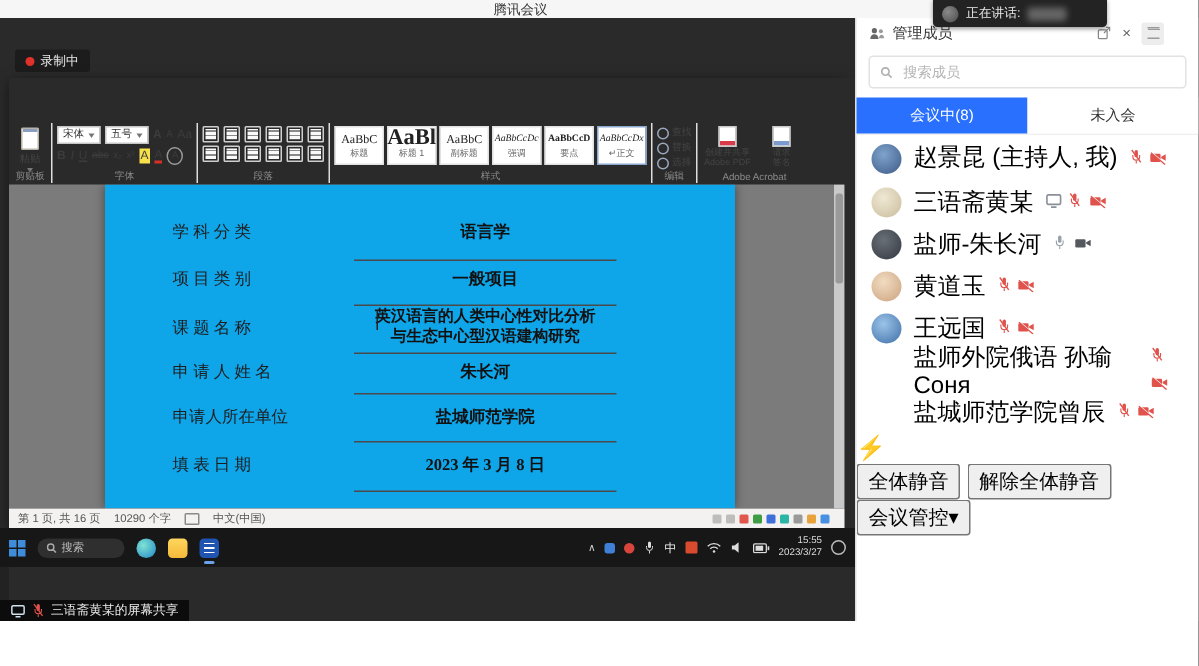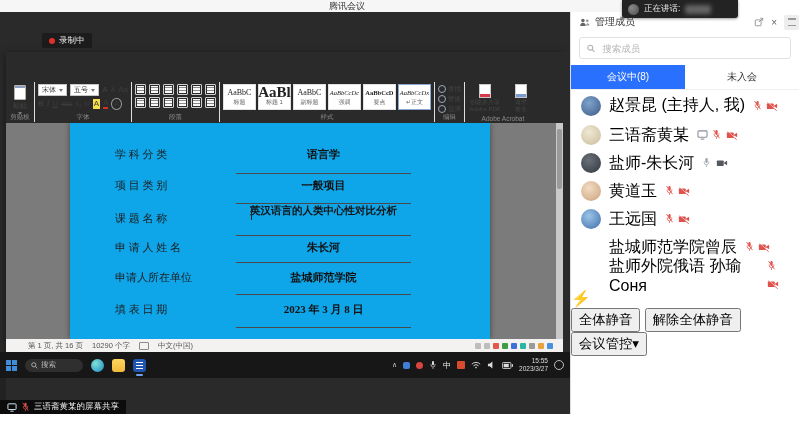--- a/index.html
+++ b/index.html
@@ -12,21 +12,21 @@
   .tb-controls span{width:18px;text-align:center;font-size:8px;color:#555;line-height:12px;cursor:default;}
   
   .toast{position:absolute;left:622px;top:0;width:116px;height:18px;background:#232323;border-radius:0 0 3px 3px;display:flex;align-items:center;gap:5px;padding:0 6px;box-sizing:border-box;z-index:50;box-shadow:0 1px 3px rgba(0,0,0,.4);}
   .toast .avatar{width:11px;height:11px;border-radius:50%;background:radial-gradient(circle at 35% 35%,#8a8a8a,#4a4a4a);}
   .toast .t-label{font-size:8.5px;color:#e8e8e8;white-space:nowrap;}
   .toast .blob{width:26px;height:9px;background:#9a9a9a;border-radius:2px;filter:blur(2px);opacity:.55;}
   
   .stage{position:absolute;left:0;top:12px;width:799px;height:402px;}
   .share{position:absolute;left:0;top:0;width:570px;height:402px;background:#2a2a2a;overflow:hidden;}
   .share .below{position:absolute;left:0;top:366px;right:0;bottom:0;background:#222;}
-  .rec-badge{position:absolute;left:10px;top:21px;height:15px;padding:0 7px;background:#1c1c1c;border-radius:2px;display:flex;align-items:center;gap:4px;margin-left:32px;}
+  .rec-badge{position:absolute;left:10px;top:21px;height:15px;padding:0 7px;background:#1c1c1c;border-radius:2px;display:flex;align-items:center;gap:4px;}
   .rec-dot{width:6px;height:6px;border-radius:50%;background:#e0322c;}
   .rec-badge span{font-size:8.5px;color:#e8e8e8;}
   
   .word{position:absolute;left:6px;top:40px;width:557px;height:300px;background:#f3f2f1;box-shadow:0 2px 8px rgba(0,0,0,.5);}
   .w-titlebar{height:16px;background:#2b579a;display:flex;align-items:center;color:#fff;font-size:8.5px;}
   .qat{display:flex;align-items:center;gap:4px;padding:0 6px;}
   .save-ic{width:8px;height:8px;background:#cfdcf0;border-radius:1px;box-shadow:inset 0 2px 0 #2b579a;}
   .qat .g{font-size:8px;color:#d7e2f3;}
   .w-title{margin-left:70px;white-space:nowrap;font-size:8px;color:#f0f4fa;}
   .w-chip{margin-left:8px;background:#4d79b8;padding:0 6px;height:12px;line-height:12px;border-radius:1px;font-size:7.5px;color:#fff;}
@@ -80,21 +80,21 @@
   .w-doc{position:relative;height:216px;background:#7b7b7b;overflow:hidden;}
   .page{position:absolute;left:64px;top:0;width:420px;height:216px;background:#0ea5e9;box-shadow:0 0 6px rgba(0,0,0,.45);}
   .flabel{position:absolute;left:45px;font-family:"Liberation Serif",serif;font-size:11px;color:#1d1d1d;white-space:nowrap;}
   .fvalue{position:absolute;left:166px;width:175px;text-align:center;font-family:"Liberation Serif",serif;font-weight:bold;font-size:11px;color:#111;white-space:nowrap;}
   .fvalue.sm2{font-size:10.5px;font-weight:600;}
   .fline{position:absolute;left:166px;width:175px;border-bottom:1px solid #4a4a4a;}
   .caret-i{position:absolute;left:181px;top:84px;width:1px;height:13px;background:#222;}
   .w-scroll{position:absolute;right:0;top:0;width:7px;height:216px;background:#c9c9c9;}
   .w-scroll .thumb{position:absolute;left:1px;top:6px;width:5px;height:60px;background:#9a9a9a;border-radius:2px;}
   
-  .w-status{height:14px;background:#f3f2f1;display:flex;align-items:center;gap:9px;padding:0 22px;font-size:7.5px;color:#555;position:relative;}
+  .w-status{height:14px;background:#f3f2f1;display:flex;align-items:center;gap:9px;padding:0 6px;font-size:7.5px;color:#555;position:relative;}
   .book-ic{width:8px;height:6px;border:1px solid #8a8a8a;border-radius:1px;}
   .chips{position:absolute;right:10px;display:flex;gap:3px;}
   .chips i{width:6px;height:6px;border-radius:1px;display:block;}
   
   .staskbar{position:absolute;left:0;top:340px;width:570px;height:26px;background:#171717;display:flex;align-items:center;gap:8px;padding:0 6px;box-sizing:border-box;}
   .winlogo{width:11px;height:11px;display:grid;grid-template-columns:5px 5px;grid-template-rows:5px 5px;gap:1px;}
   .winlogo i{background:#3f8cdb;display:block;}
   .s-search{height:13px;width:46px;background:#2f2f2f;border-radius:7px;display:flex;align-items:center;gap:3px;padding:0 6px;color:#bbb;font-size:7.5px;}
   .appic{width:13px;height:13px;border-radius:3px;position:relative;}
   .appic.edge{background:radial-gradient(circle at 35% 35%,#7ee3d2,#2186c9);border-radius:50%;}
@@ -109,21 +109,21 @@
   .dot-r{width:7px;height:7px;border-radius:50%;background:#d8453c;}
   .dot-o{width:8px;height:8px;border-radius:1px;background:#d84b2f;}
   .zh{font-size:8px;color:#eee;}
   .clock{font-size:6.5px;line-height:1.2;text-align:right;color:#ddd;}
   .bell{width:8px;height:8px;border:1px solid #bbb;border-radius:50%;}
   
   .share-info{position:absolute;left:0;top:388px;height:14px;background:#0c0c0c;display:flex;align-items:center;gap:4px;padding:0 7px;z-index:5;}
   .share-info span{font-size:8.5px;color:#ececec;white-space:nowrap;}
   
   .panel{position:absolute;left:570px;top:0;width:229px;height:402px;background:#fff;border-left:1px solid #ddd;box-sizing:border-box;}
-  .p-header{height:20px;display:flex;align-items:center;gap:5px;padding:0 0 0 8px;justify-content:space-between;}
+  .p-header{height:20px;display:flex;align-items:center;gap:5px;padding:0 23px 0 8px;justify-content:space-between;}
   .p-title{font-size:10px;color:#333;}
   .p-hicons{margin-left:auto;display:flex;align-items:center;gap:7px;color:#777;}
   .p-close{font-size:10px;color:#666;}
   .p-menu{width:15px;height:15px;background:#ededed;border-radius:2px;display:flex;align-items:center;justify-content:center;}
   .p-menu i{width:8px;height:6px;border-top:1px solid #9a9a9a;border-bottom:1px solid #9a9a9a;box-shadow:inset 0 3px 0 -2px #9a9a9a;display:block;}
   .p-search{margin:5px 8px 6px;height:20px;border:1px solid #e2e2e2;border-radius:3px;display:flex;align-items:center;gap:5px;padding:0 7px;}
   .p-search input{border:0;outline:0;background:transparent;font-size:9.5px;color:#444;width:100%;font-family:inherit;}
   .p-search input::placeholder{color:#b5b5b5;}
   .p-tabs{height:24px;display:flex;border-bottom:1px solid #efefef;}
   .p-tab{flex:1;display:flex;align-items:center;justify-content:center;font-size:10px;color:#333;background:#fff;}
@@ -381,20 +381,21 @@
             <span class="flabel" style="top:24px;">学 科 分 类</span>
             <span class="fvalue" style="top:24px;">语言学</span>
             <div class="fline" style="top:50px;"></div>
 
             <span class="flabel" style="top:55px;">项 目 类 别</span>
             <span class="fvalue" style="top:55px;">一般项目</span>
             <div class="fline" style="top:80px;"></div>
 
             <span class="flabel" style="top:88px;">课 题 名 称</span>
             <span class="fvalue sm2" style="top:81px;">英汉语言的人类中心性对比分析</span>
+            <span class="fvalue sm2" style="top:94px;">与生态中心型汉语建构研究</span>
             <div class="fline" style="top:112px;"></div>
             <i class="caret-i"></i>
 
             <span class="flabel" style="top:117px;">申 请 人 姓 名</span>
             <span class="fvalue" style="top:117px;">朱长河</span>
             <div class="fline" style="top:139px;"></div>
 
             <span class="flabel" style="top:147px;">申请人所在单位</span>
             <span class="fvalue" style="top:147px;">盐城师范学院</span>
             <div class="fline" style="top:171px;"></div>
@@ -620,41 +621,41 @@
             <svg width="12" height="10" viewBox="0 0 14 11">
                 <rect x="1" y="2.5" width="8" height="6.5" rx="1" fill="#e0524c"></rect>
                 <path d="M9.5 5 13 3v5l-3.5-2z" fill="#e0524c"></path>
                 <line x1="1.5" y1="1" x2="12.5" y2="10.5" stroke="#fff" stroke-width="1"></line>
                 <line x1="1.5" y1="1.8" x2="12.5" y2="11" stroke="#e0524c" stroke-width="1"></line>
               </svg>
           </div>
         </div>
 
         <div class="m-row">
-          <i class="m-av av7"></i>
-          <div class="m-names"><span class="m-name">盐城师范学院曾辰</span></div>
+          <i class="m-av av8"></i>
+          <div class="m-names"><span class="m-name">盐师外院俄语 孙瑜Соня</span></div>
           <div class="m-icons">
             <svg width="9" height="11" viewBox="0 0 12 14">
                 <rect x="4.5" y="1" width="3" height="6.5" rx="1.5" fill="#e0524c"></rect>
                 <path d="M3 5.5v1.5a3 3 0 0 0 6 0V5.5" fill="none" stroke="#e0524c"></path>
                 <line x1="6" y1="10.5" x2="6" y2="13" stroke="#e0524c"></line>
                 <line x1="2" y1="1" x2="10" y2="12" stroke="#e0524c" stroke-width="1.2"></line>
               </svg>
             <svg width="12" height="10" viewBox="0 0 14 11">
                 <rect x="1" y="2.5" width="8" height="6.5" rx="1" fill="#e0524c"></rect>
                 <path d="M9.5 5 13 3v5l-3.5-2z" fill="#e0524c"></path>
                 <line x1="1.5" y1="1" x2="12.5" y2="10.5" stroke="#fff" stroke-width="1"></line>
                 <line x1="1.5" y1="1.8" x2="12.5" y2="11" stroke="#e0524c" stroke-width="1"></line>
               </svg>
           </div>
         </div>
 
         <div class="m-row">
-          <i class="m-av av8"></i>
-          <div class="m-names"><span class="m-name">盐师外院俄语 孙瑜Соня</span></div>
+          <i class="m-av av7"></i>
+          <div class="m-names"><span class="m-name">盐城师范学院曾辰</span></div>
           <div class="m-icons">
             <svg width="9" height="11" viewBox="0 0 12 14">
                 <rect x="4.5" y="1" width="3" height="6.5" rx="1.5" fill="#e0524c"></rect>
                 <path d="M3 5.5v1.5a3 3 0 0 0 6 0V5.5" fill="none" stroke="#e0524c"></path>
                 <line x1="6" y1="10.5" x2="6" y2="13" stroke="#e0524c"></line>
                 <line x1="2" y1="1" x2="10" y2="12" stroke="#e0524c" stroke-width="1.2"></line>
               </svg>
             <svg width="12" height="10" viewBox="0 0 14 11">
                 <rect x="1" y="2.5" width="8" height="6.5" rx="1" fill="#e0524c"></rect>
                 <path d="M9.5 5 13 3v5l-3.5-2z" fill="#e0524c"></path>

